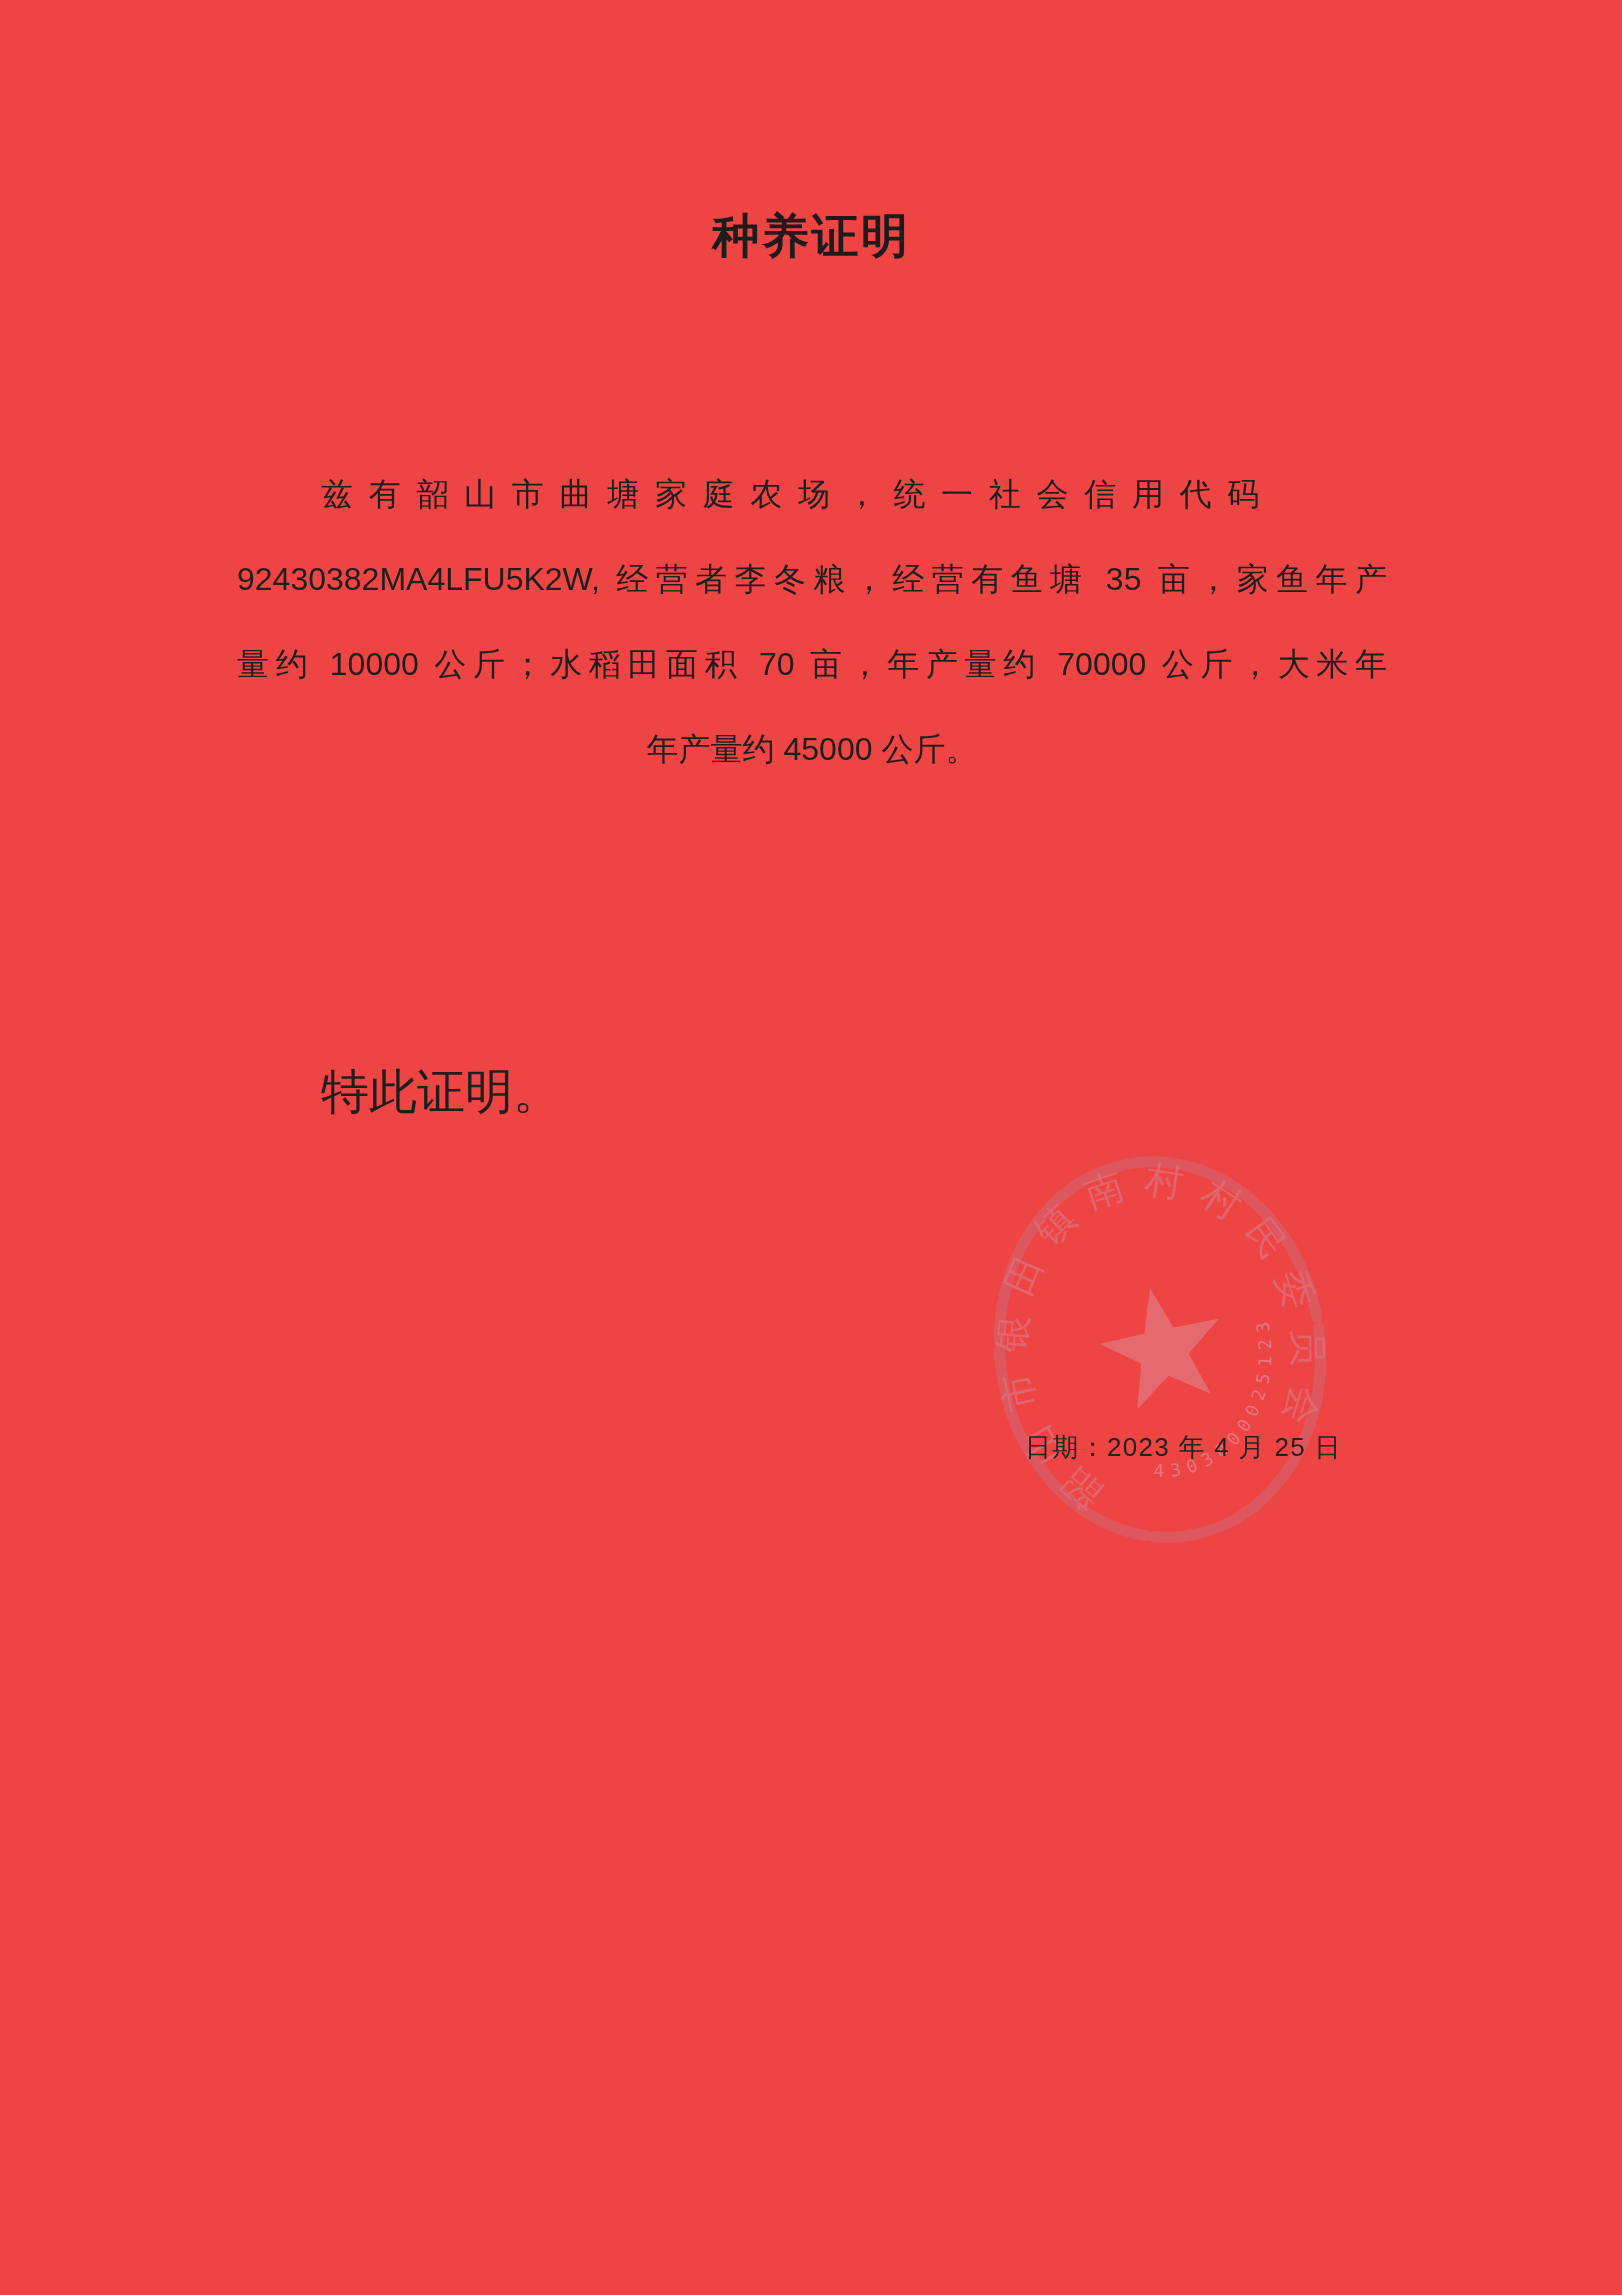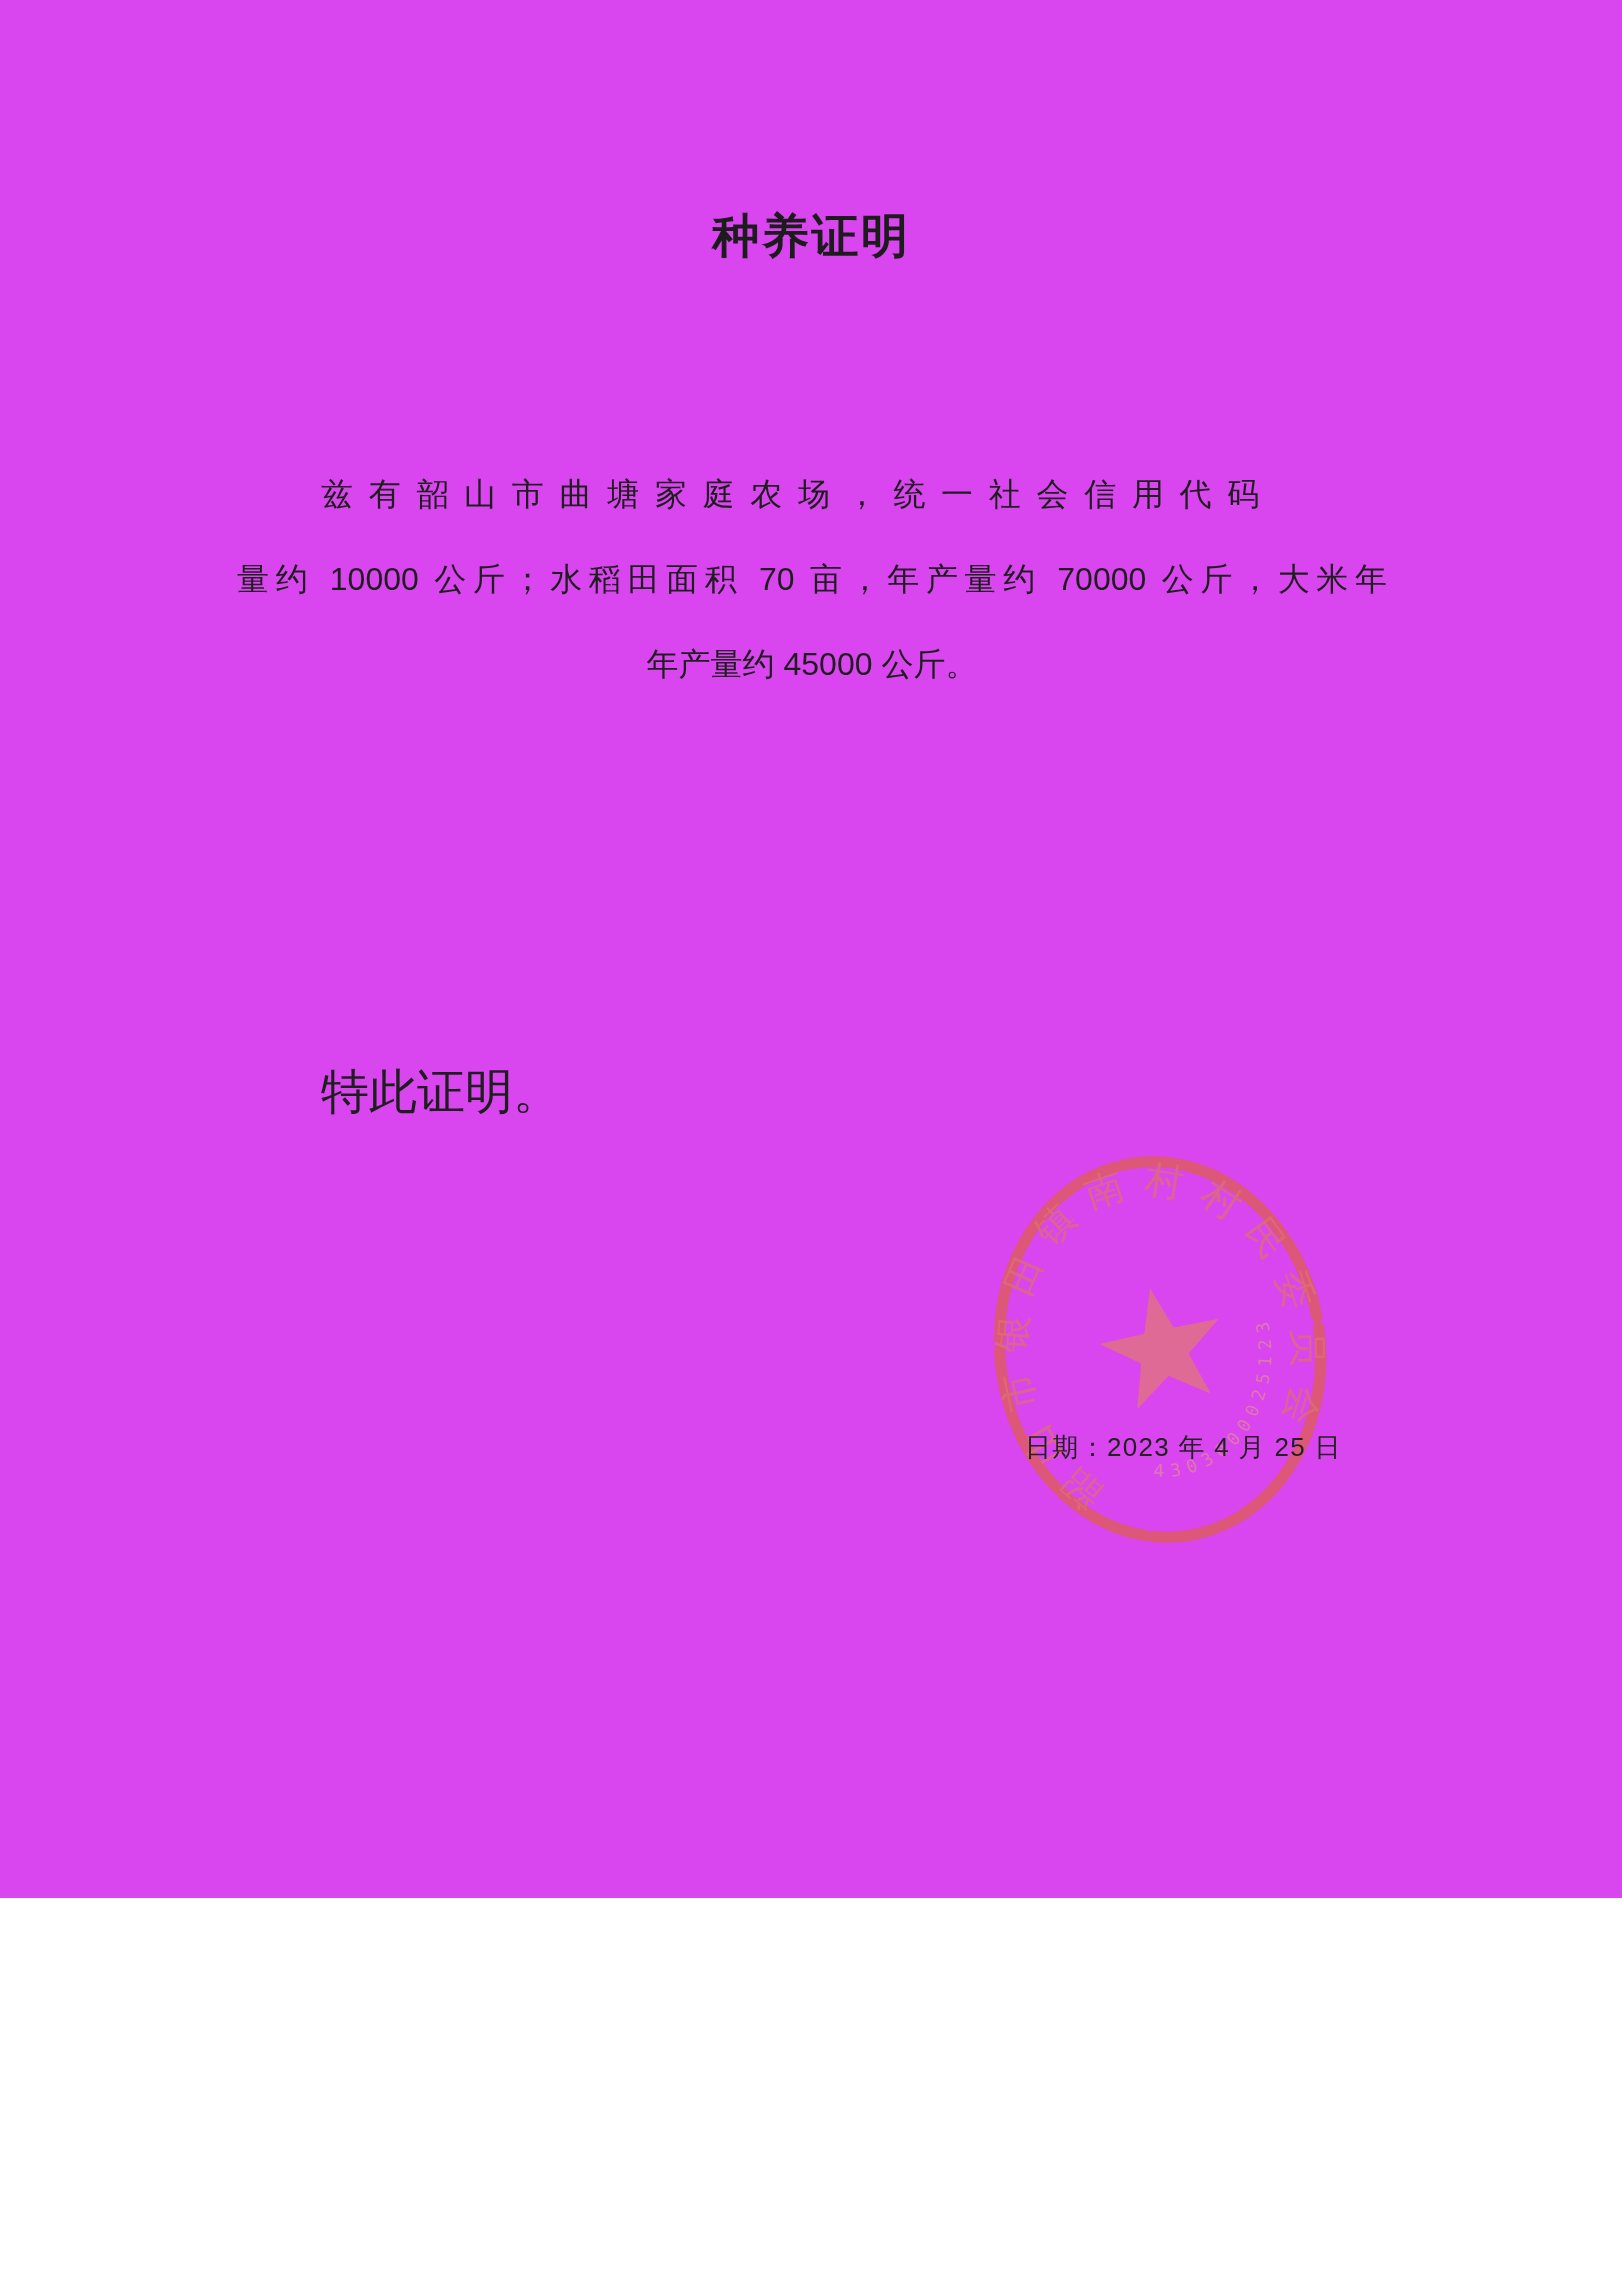--- a/index.html
+++ b/index.html
@@ -4,22 +4,22 @@
 <style>
   html, body {
     margin: 0;
     padding: 0;
     background: #ffffff;
     font-family: "Liberation Sans", sans-serif;
   }
   .page {
     position: relative;
     width: 1623px;
-    height: 1898px;
-    background: #d946ef;
+    height: 2295px;
+    background: #ef4444;
     overflow: hidden;
   }
   .doc-title {
     position: absolute;
     top: 213px;
     left: 0;
     width: 1623px;
     text-align: center;
     font-family: "Liberation Serif", serif;
     font-weight: bold;
@@ -98,20 +98,21 @@
 </style>
 </head>
 <body>
 
 <div class="page">
 
   <div class="doc-title">种养证明</div>
 
   <div class="body-block">
     <div class="body-line first">兹有韶山市曲塘家庭农场，统一社会信用代码</div>
+    <div class="body-line justified">92430382MA4LFU5K2W, 经营者李冬粮，经营有鱼塘 35 亩，家鱼年产</div>
     <div class="body-line justified">量约 10000 公斤；水稻田面积 70 亩，年产量约 70000 公斤，大米年</div>
     <div class="body-line last">年产量约 45000 公斤。</div>
   </div>
 
   <div class="closing-line">特此证明。</div>
 
   <div class="seal-wrap">
     <svg width="366" height="419" viewBox="0 0 560 640">
 
       <g transform="rotate(-8 280 320)">

